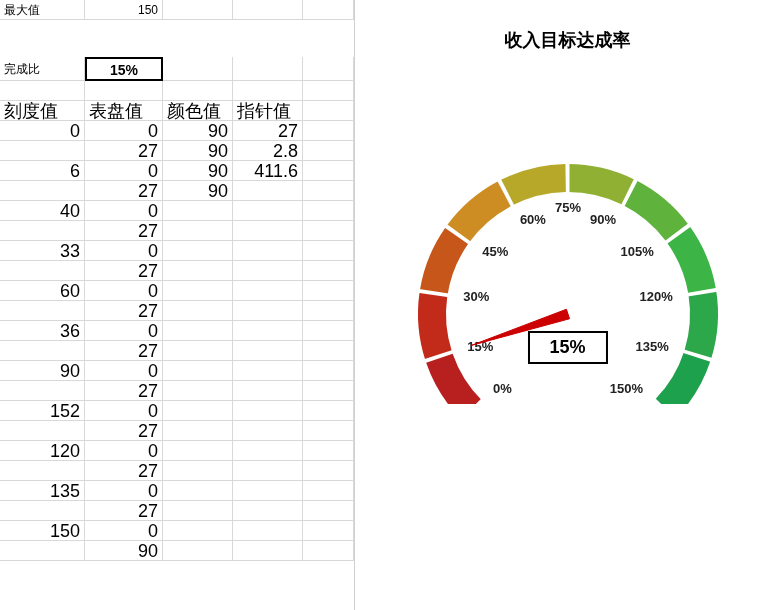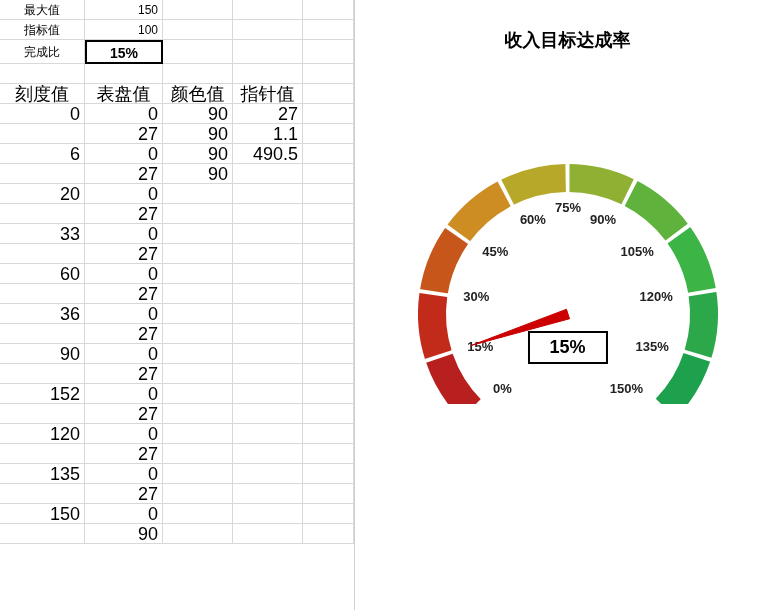--- a/index.html
+++ b/index.html
@@ -28,36 +28,36 @@
     .cell {
       height: 20px;
       line-height: 20px;
       border-right: 1px solid #d8d8d8;
       border-bottom: 1px solid #d8d8d8;
       padding: 0 4px;
       overflow: hidden;
       white-space: nowrap;
       background: #fff;
     }
-    .cell.header-label { text-align: center; }
+    .cell.header-label { text-align: left; }
     .cell.num { text-align: right; }
     .bold-cell {
       font-weight: bold;
       font-size: 14px;
       text-align: center;
       border: 2px solid #000;
       background: #fff;
       position: relative;
     }
     .top-rows .row {
       display: grid;
       grid-template-columns: 85px 78px 70px 70px 51px;
       height: 20px;
     }
-    .top-rows .row.row-big { height: 24px; }
+    .top-rows .row.row-big { height: 24px; margin-top: 37px; }
     .blank-row {
       height: 20px;
       display: grid;
       grid-template-columns: 85px 78px 70px 70px 51px;
     }
     .chart-panel {
       flex: 1;
       position: relative;
       padding: 10px 20px;
     }
@@ -95,27 +95,20 @@
   </style>
 </head>
 <body>
 
 <div class="container">
   <div class="spreadsheet">
     <div class="top-rows">
       <div class="row">
         <div class="cell header-label">最大值</div>
         <div class="cell num">150</div>
-        <div class="cell"></div>
-        <div class="cell"></div>
-        <div class="cell"></div>
-      </div>
-      <div class="row">
-        <div class="cell header-label">指标值</div>
-        <div class="cell num">100</div>
         <div class="cell"></div>
         <div class="cell"></div>
         <div class="cell"></div>
       </div>
       <div class="row row-big">
         <div class="cell header-label" style="height:24px;line-height:24px;">完成比</div>
         <div class="cell bold-cell" style="height:24px;line-height:22px;position:relative;">
           <span>15%</span>
           
         </div>
@@ -139,33 +132,33 @@
         <div class="cell header-label">指针值</div>
         <div class="cell"></div>
         <div class="cell num">0</div>
         <div class="cell num">0</div>
         <div class="cell num">90</div>
         <div class="cell num">27</div>
         <div class="cell"></div>
         <div class="cell num"></div>
         <div class="cell num">27</div>
         <div class="cell num">90</div>
-        <div class="cell num">1.1</div>
+        <div class="cell num">2.8</div>
         <div class="cell"></div>
         <div class="cell num">6</div>
         <div class="cell num">0</div>
         <div class="cell num">90</div>
-        <div class="cell num">490.5</div>
-        <div class="cell"></div>
-        <div class="cell num"></div>
-        <div class="cell num">27</div>
-        <div class="cell num">90</div>
-        <div class="cell num"></div>
-        <div class="cell"></div>
-        <div class="cell num">20</div>
+        <div class="cell num">411.6</div>
+        <div class="cell"></div>
+        <div class="cell num"></div>
+        <div class="cell num">27</div>
+        <div class="cell num">90</div>
+        <div class="cell num"></div>
+        <div class="cell"></div>
+        <div class="cell num">40</div>
         <div class="cell num">0</div>
         <div class="cell num"></div>
         <div class="cell num"></div>
         <div class="cell"></div>
         <div class="cell num"></div>
         <div class="cell num">27</div>
         <div class="cell num"></div>
         <div class="cell num"></div>
         <div class="cell"></div>
         <div class="cell num">33</div>

